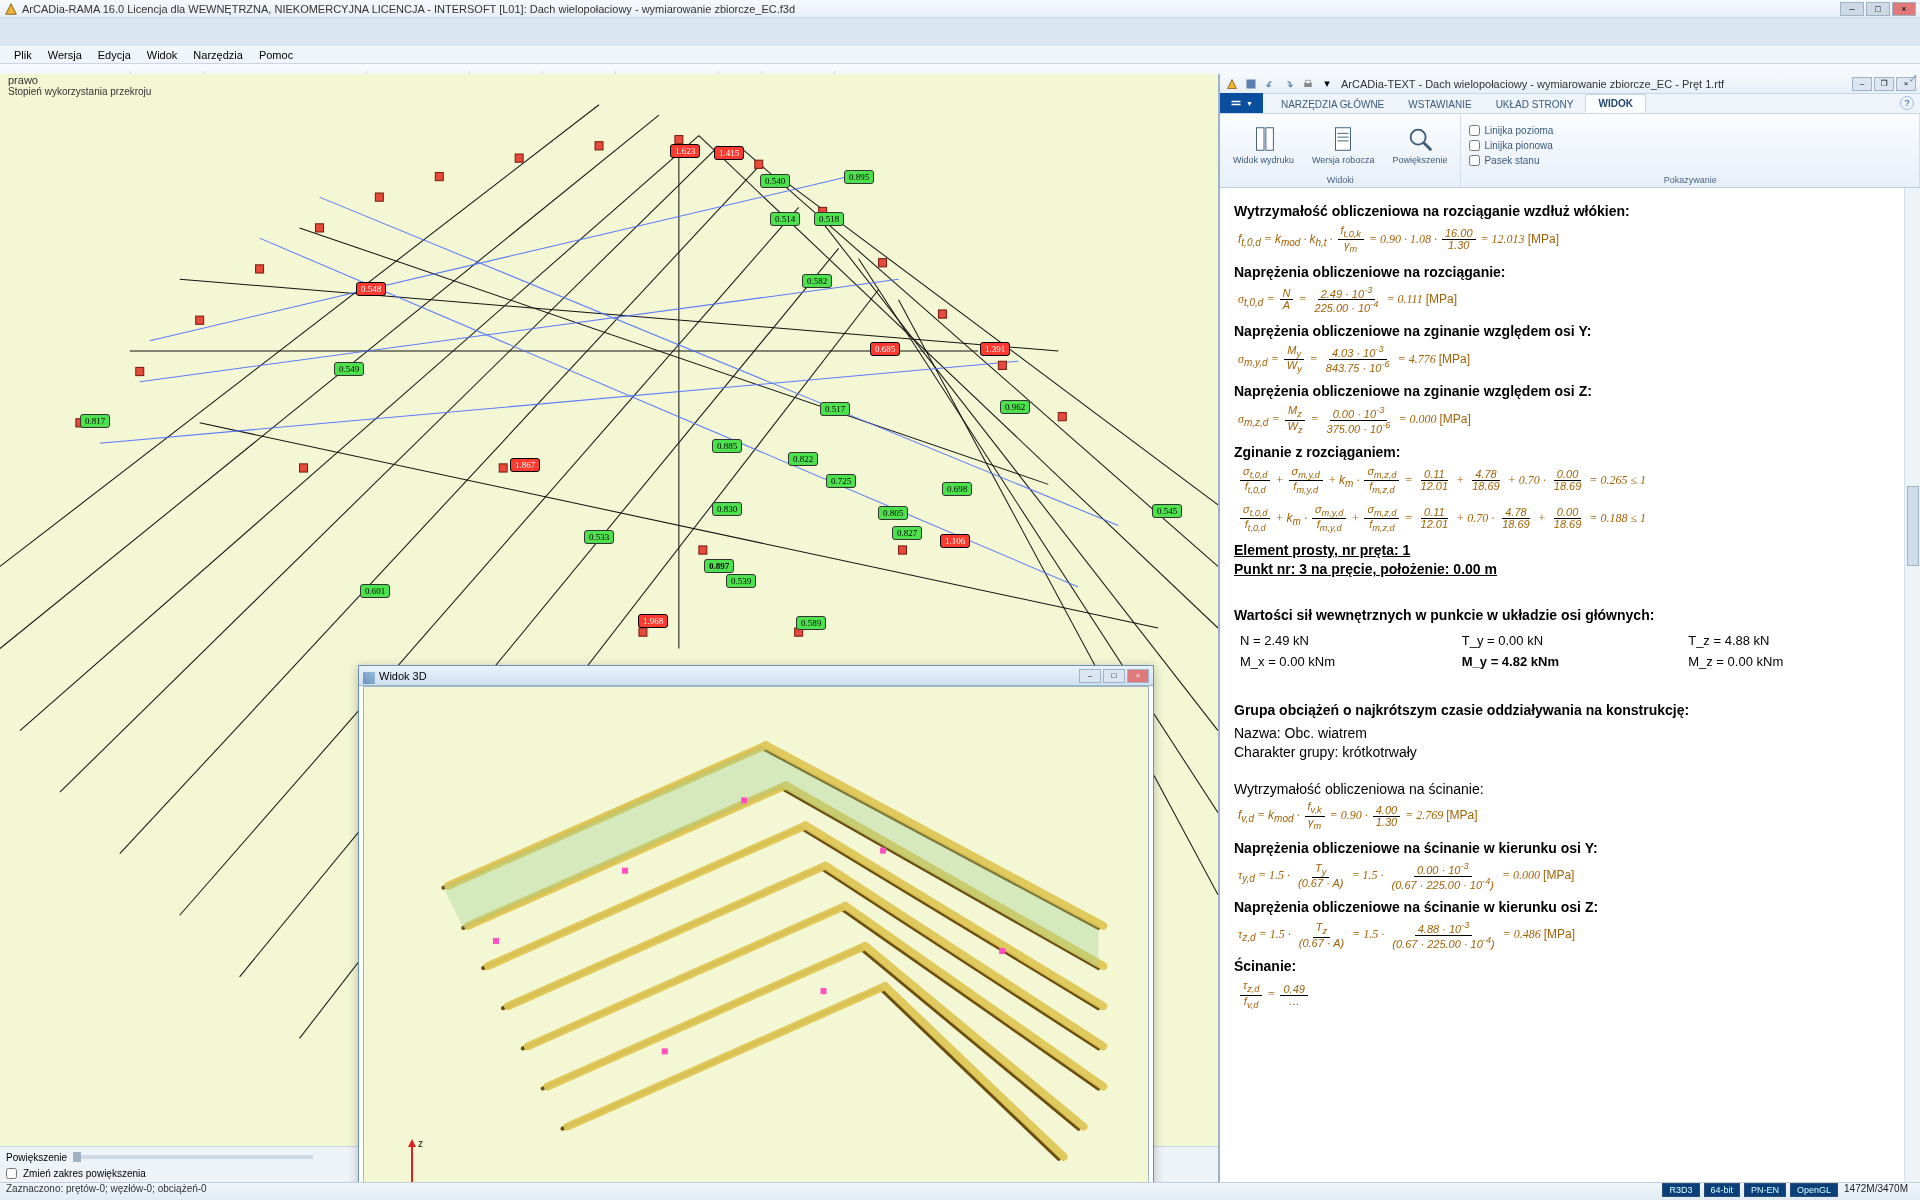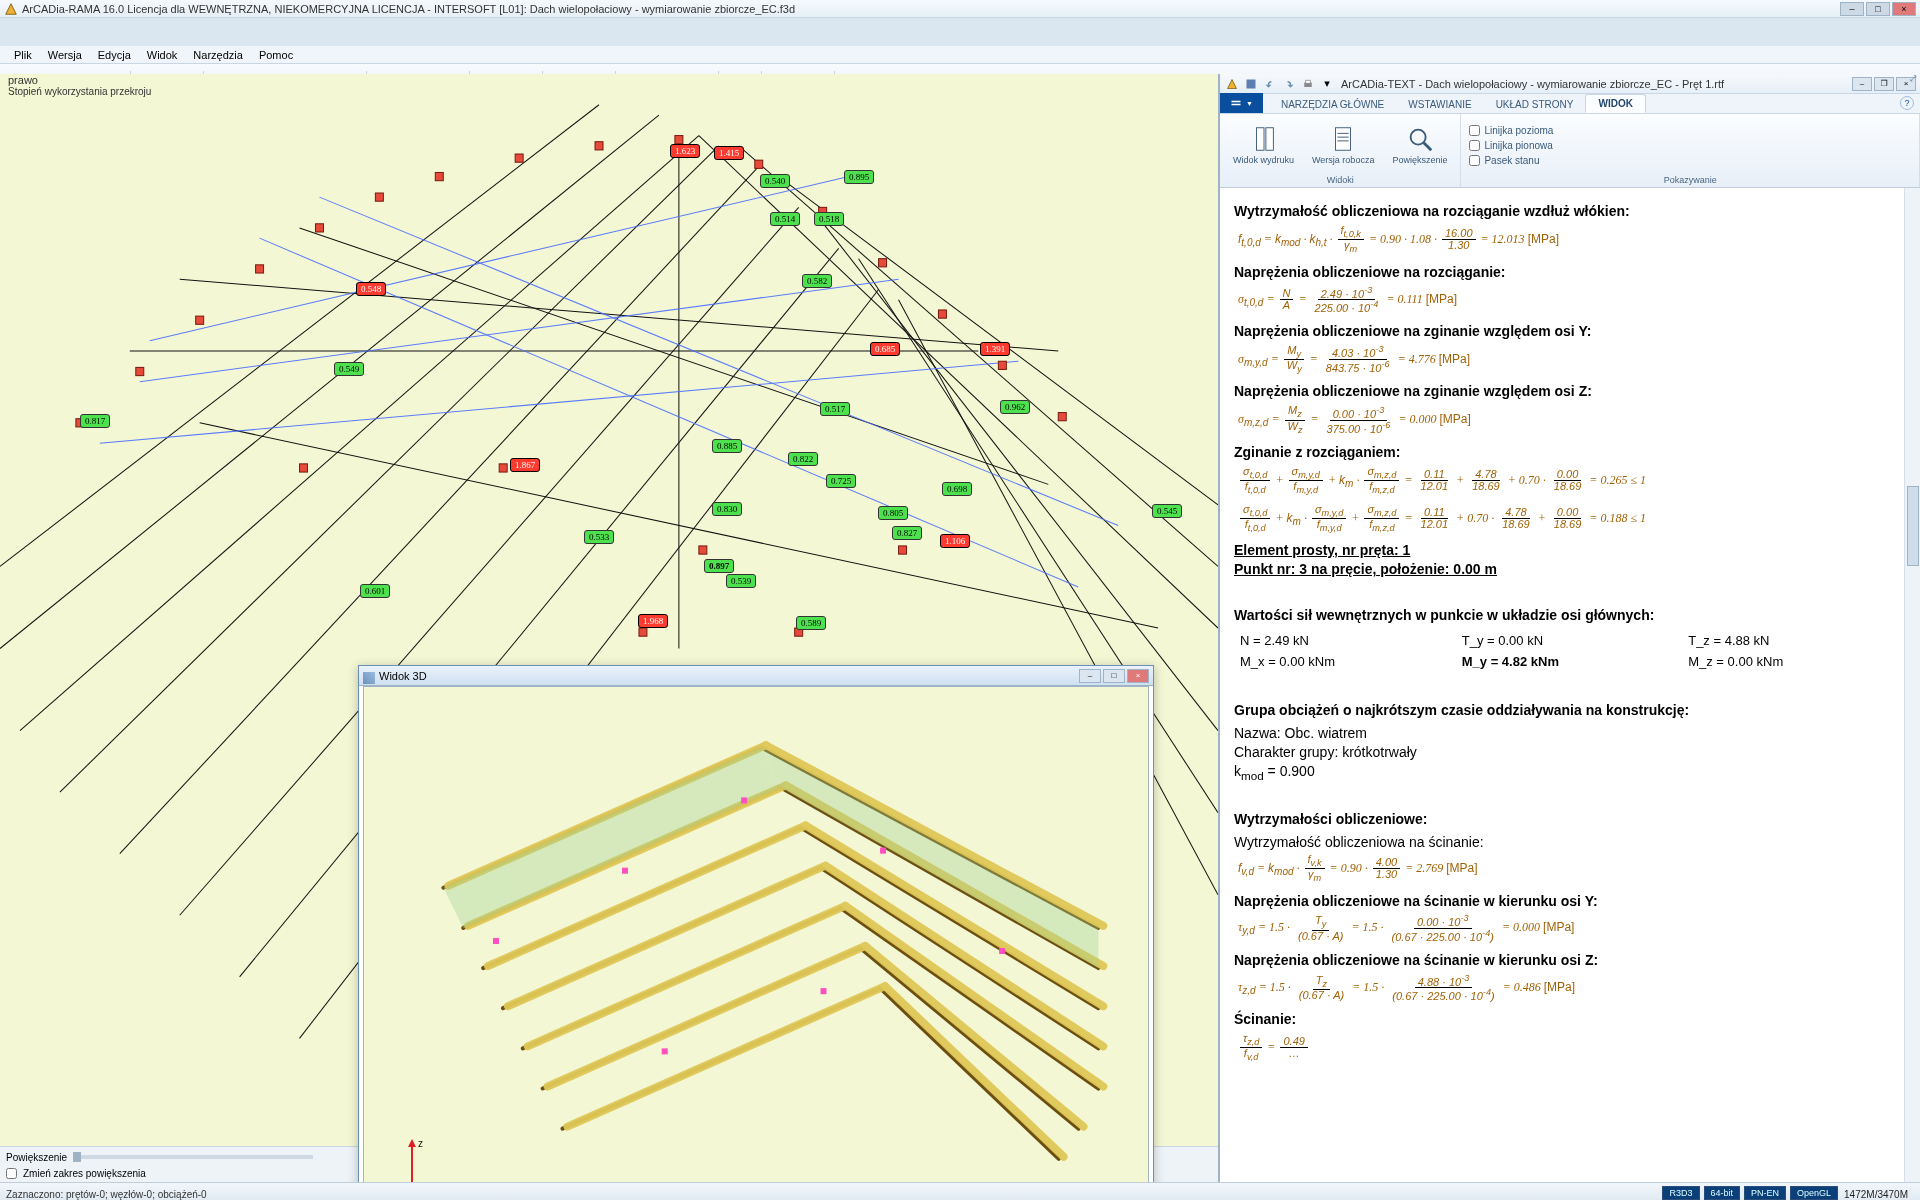--- a/index.html
+++ b/index.html
@@ -89,21 +89,21 @@
   .doc .eq .frac .num { border-bottom: 1px solid #000; padding: 0 3px; }
   .doc .eq .frac .den { padding: 0 3px; }
   .doc .eq .unit { font-style: normal; }
   .doc .und { text-decoration: underline; font-weight: bold; }
   .doc table.forces { width: 100%; font-size: 13px; }
   .doc table.forces td { padding: 1px 4px; }
   .doc .scroll { position: absolute; right: 0; top: 0; bottom: 0; width: 16px; background: #eef3f8; border-left: 1px solid #d4dfea; }
   .doc .scroll .th { position: absolute; left: 2px; width: 12px; top: 30%; height: 80px; background: #cfdceb; border: 1px solid #9fb3c6; }
 
   
-  .statusbar { position: absolute; bottom: 0; left: 0; right: 0; height: 18px; background: linear-gradient(#f1f6fb,#e1eaf3); border-top: 1px solid #bfcddc; display: flex; align-items: flex-end; font-size: 10px; padding: 0 6px; }
+  .statusbar { position: absolute; bottom: 0; left: 0; right: 0; height: 18px; background: linear-gradient(#f1f6fb,#e1eaf3); border-top: 1px solid #bfcddc; display: flex; align-items: flex-start; font-size: 10px; padding: 0 6px; }
   .statusbar .sl { flex: 1; color: #333; }
   .statusbar .chip { padding: 1px 6px; margin-left: 4px; border: 1px solid #2a4e7a; color: #dff; background: #0a3f7a; font-size: 9px; }
   .statusbar .mem { padding: 0 6px; color: #222; }
   .expand-tag { position: absolute; top: 0; right: 0; width: 10px; height: 10px; font-size: 8px; color: #4a6582; }
 </style>
 </head>
 <body>
 
 <div class="main-titlebar">
   <span class="icon">
@@ -723,23 +723,21 @@
           <td>M_x = 0.00 kNm</td>
           <td><b>M_y = 4.82 kNm</b></td>
           <td>M_z = 0.00 kNm</td>
         </tr>
       </tbody>
         </table>
       <br>
       <h4>Grupa obciążeń o najkrótszym czasie oddziaływania na konstrukcję:</h4>
       <div>Nazwa: Obc. wiatrem</div>
       <div>Charakter grupy: krótkotrwały</div>
-      <div>k<sub>mod</sub> = 0.900</div>
       <br>
-      <h4>Wytrzymałości obliczeniowe:</h4>
       <div>Wytrzymałość obliczeniowa na ścinanie:</div>
       <div class="eq">
         <i>f</i><sub>v,d</sub> = <i>k</i><sub>mod</sub> ·
         <span class="frac">
             <span class="num"><i>f</i><sub>v,k</sub></span>
             <span class="den">γ<sub>m</sub></span>
           </span>
         = 0.90 ·
         <span class="frac">
             <span class="num">4.00</span>

